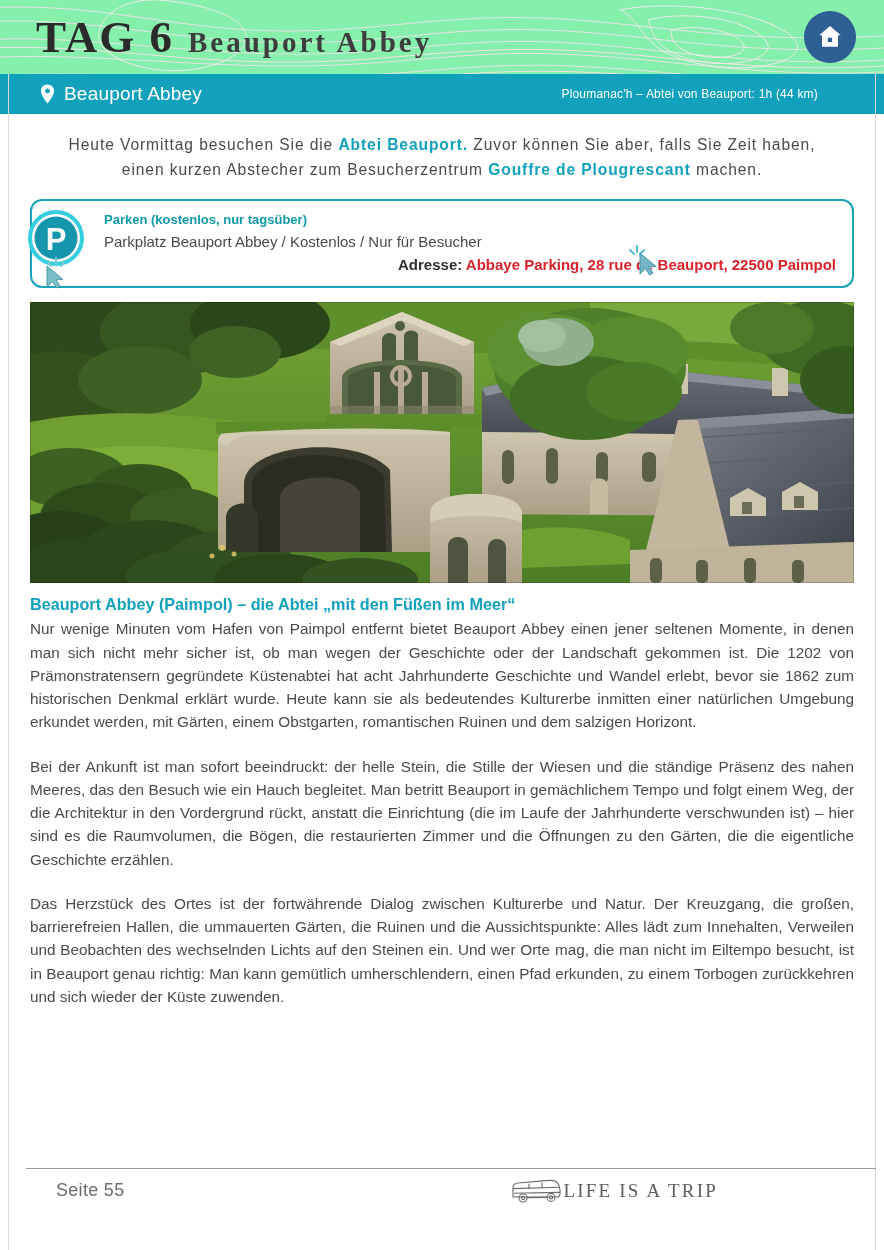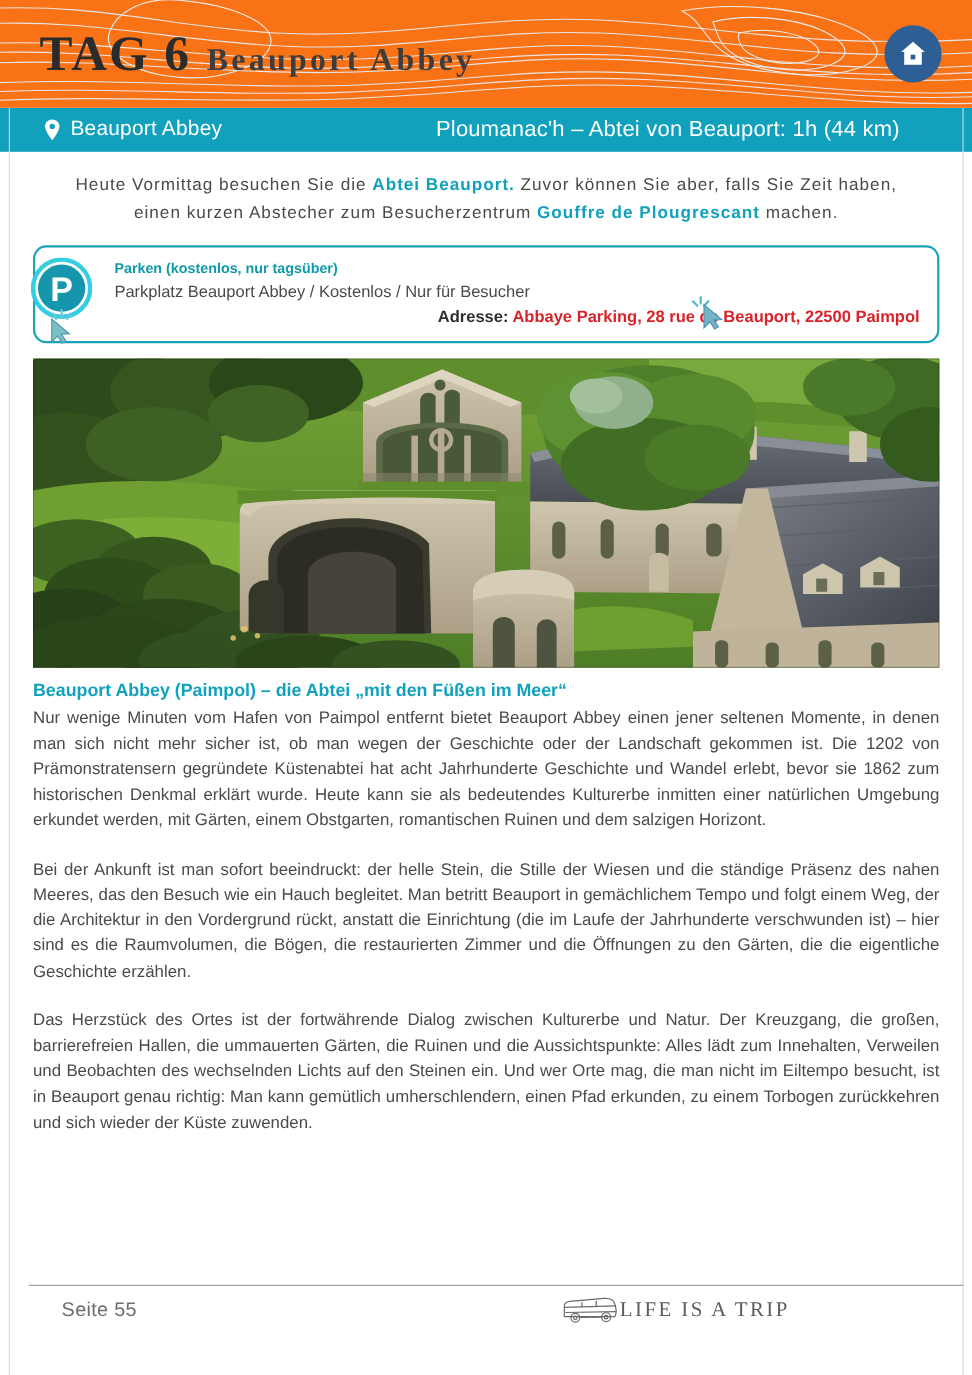--- a/index.html
+++ b/index.html
@@ -32,23 +32,23 @@
   }
   .edge-right {
     position: absolute;
     right: 8px; top: 0; bottom: 0;
     width: 1px;
     background: #d8d8d8;
   }
   
   .header {
     position: relative;
-    height: 98px;
+    height: 74px;
     overflow: hidden;
-    background: #f97316;
+    background: #86efac;
   }
   .topo {
     position: absolute;
     inset: 0;
     opacity: 1;
   }
   .header-inner {
     position: relative;
     height: 100%;
     display: flex;
@@ -102,21 +102,21 @@
   .banner-left {
     display: flex;
     align-items: center;
     gap: 9px;
     font-size: 19px;
     letter-spacing: 0.2px;
   }
   .banner-right {
     margin-left: auto;
     margin-right: 28px;
-    font-size: 20px;
+    font-size: 12px;
     letter-spacing: 0.2px;
   }
   
   .intro {
     margin: 19px 62px 0 62px;
     text-align: center;
     font-size: 15.6px;
     line-height: 1.58;
     letter-spacing: 0.9px;
     color: #4a4a4a;

